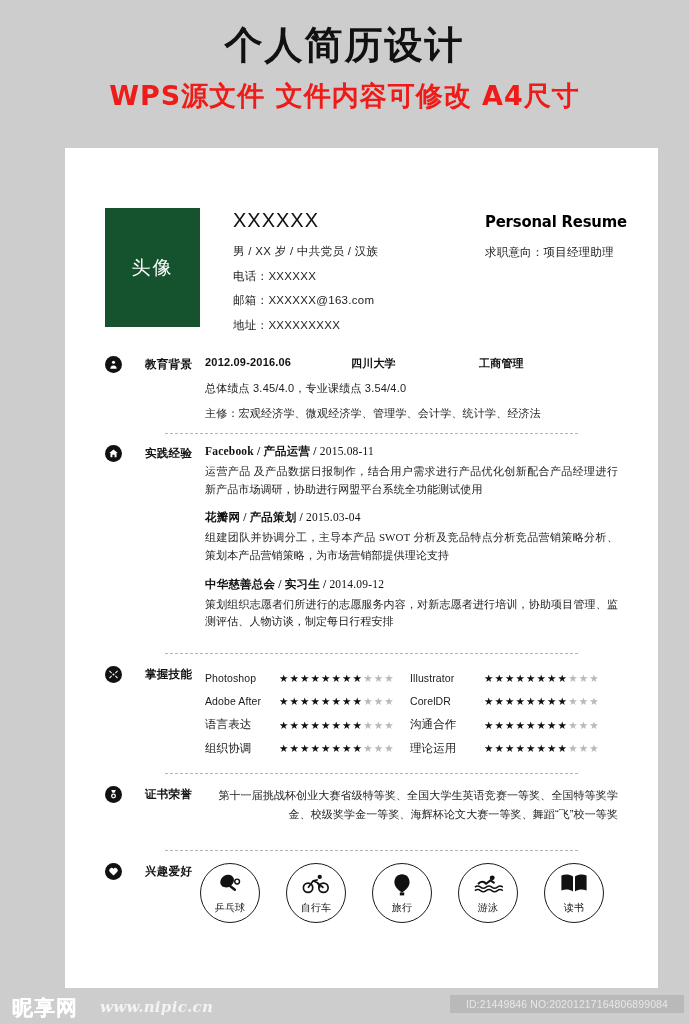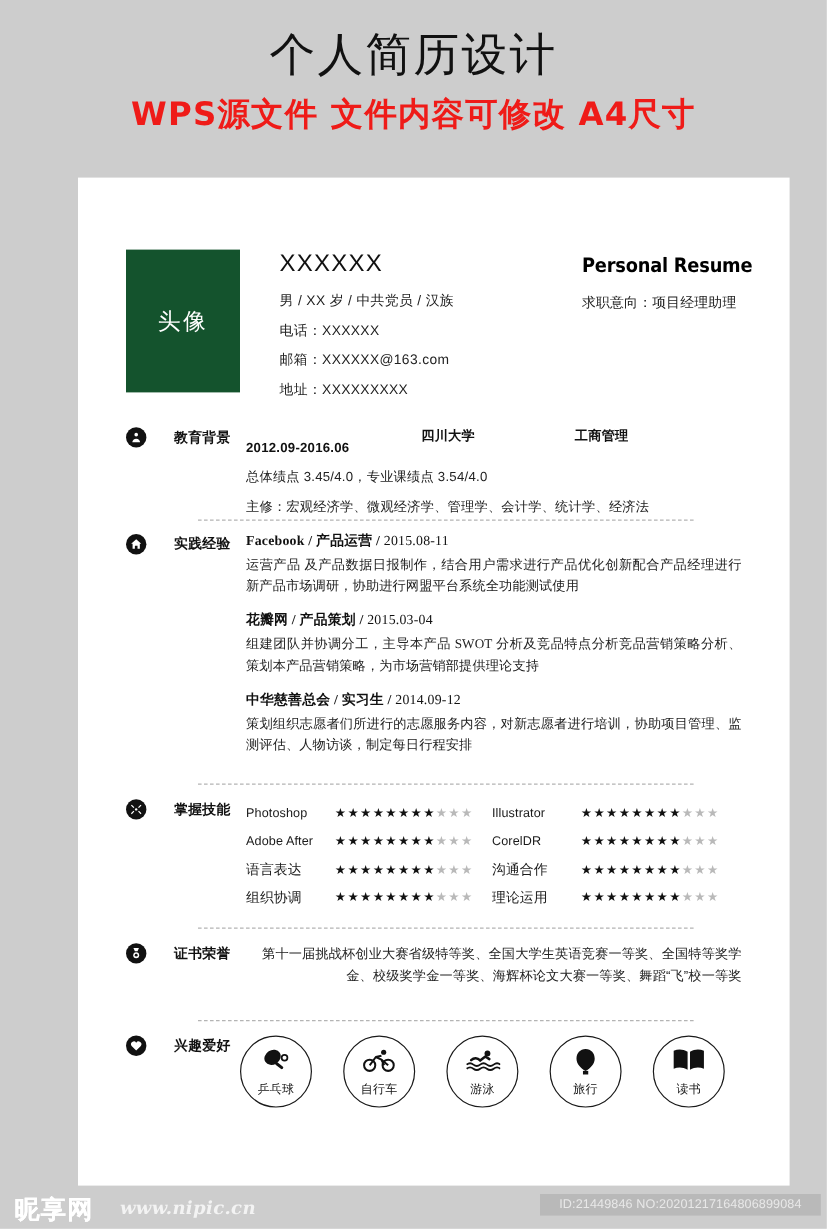--- a/index.html
+++ b/index.html
@@ -5,21 +5,21 @@
   html,body{margin:0;padding:0;}
   body{
     width:689px;height:1024px;
     background:#cdcdcd;
     font-family:"Liberation Sans","DejaVu Sans",sans-serif;
     overflow:hidden;position:relative;
   }
   
   .promo{width:689px;text-align:center;}
   .promo-title{
-    font-size:38px;font-weight:400;color:#111;
+    font-size:38px;font-weight:700;color:#111;
     letter-spacing:2px;padding-top:26px;line-height:1;
     font-family:"DejaVu Sans","Liberation Sans",sans-serif;
   }
   .promo-sub{
     font-size:27px;font-weight:700;color:#ef1b18;
     letter-spacing:1px;padding-top:18px;line-height:1;
     font-family:"DejaVu Sans","Liberation Sans",sans-serif;
   }
   
   .page{
@@ -58,21 +58,21 @@
   .sec-label{font-size:11.5px;font-weight:700;color:#111;letter-spacing:.3px;white-space:nowrap;}
   .sec-body{position:absolute;left:100px;top:0;width:413px;}
 
   .divider{
     position:absolute;left:100px;width:413px;height:0;
     border-top:1px dashed #b4b4b4;
   }
 
   
   .edu-row{display:flex;font-size:11px;font-weight:700;color:#111;letter-spacing:.2px;}
-  .edu-c1{width:146px;margin-top:12px;}
+  .edu-c1{width:146px;}
   .edu-c2{width:128px;}
   .edu-c3{width:120px;}
   .edu-line{font-size:11px;color:#222;margin-top:10px;letter-spacing:.2px;}
 
   
   .exp{margin-bottom:13px;font-family:Liberation Serif, serif;}
   .exp-head{font-size:11.5px;color:#111;letter-spacing:.2px;line-height:1.2;}
   .exp-head b{font-weight:700;}
   .exp-sep{font-weight:700;}
   .exp-date{font-weight:400;}
@@ -301,42 +301,42 @@
               <path d="M6.5 15 12 7.6l5 2.4 2.4 5" fill="none" stroke="#111" stroke-width="1.8" stroke-linejoin="round"></path>
               <path d="M12 7.6 17 6.4" fill="none" stroke="#111" stroke-width="1.8"></path>
               <path d="M17 10 23 15" fill="none" stroke="#111" stroke-width="1.8"></path>
             </svg>
           </span>
           <span class="hob-label">自行车</span>
         </div>
 
         <div class="hob">
           <span>
+            <svg width="20" height="24" viewBox="0 0 20 24">
+              <path d="M10 1.2c4.6 0 7.6 3.6 7.6 8 0 4.2-3.6 8-7.6 10.2C6 17.2 2.4 13.4 2.4 9.2c0-4.4 3-8 7.6-8z" fill="#111"></path>
+              <rect x="7.8" y="19.4" width="4.4" height="3" fill="#111"></rect>
+            </svg>
+          </span>
+          <span class="hob-label">旅行</span>
+        </div>
+
+        <div class="hob">
+          <span>
             <svg width="30" height="22" viewBox="0 0 32 22">
               <circle cx="20.5" cy="4.4" r="2.6" fill="#111"></circle>
               <path d="M6 10.5c2.6-2.6 5.6-2.4 8 .2l4.6-3.6 3.6 2.4" fill="none" stroke="#111" stroke-width="2.2" stroke-linecap="round"></path>
               <path d="M2 14.4c2-1.6 4-1.6 6 0s4 1.6 6 0 4-1.6 6 0 4 1.6 6 0 4-1.6 6 0" fill="none" stroke="#111" stroke-width="1.6"></path>
               <path d="M2 18c2-1.6 4-1.6 6 0s4 1.6 6 0 4-1.6 6 0 4 1.6 6 0 4-1.6 6 0" fill="none" stroke="#111" stroke-width="1.6"></path>
             </svg>
           </span>
           <span class="hob-label">游泳</span>
         </div>
 
         <div class="hob">
           <span>
-            <svg width="20" height="24" viewBox="0 0 20 24">
-              <path d="M10 1.2c4.6 0 7.6 3.6 7.6 8 0 4.2-3.6 8-7.6 10.2C6 17.2 2.4 13.4 2.4 9.2c0-4.4 3-8 7.6-8z" fill="#111"></path>
-              <rect x="7.8" y="19.4" width="4.4" height="3" fill="#111"></rect>
-            </svg>
-          </span>
-          <span class="hob-label">旅行</span>
-        </div>
-
-        <div class="hob">
-          <span>
             <svg width="28" height="20" viewBox="0 0 28 20">
               <path d="M1.4 2.6C5 1 9 1 13 3.4v15C9 16 5 16 1.4 17.6z" fill="#111"></path>
               <path d="M26.6 2.6C23 1 19 1 15 3.4v15c4-2.4 8-2.4 11.6-.8z" fill="#111"></path>
             </svg>
           </span>
           <span class="hob-label">读书</span>
         </div>
 
       </div>
     </div>

